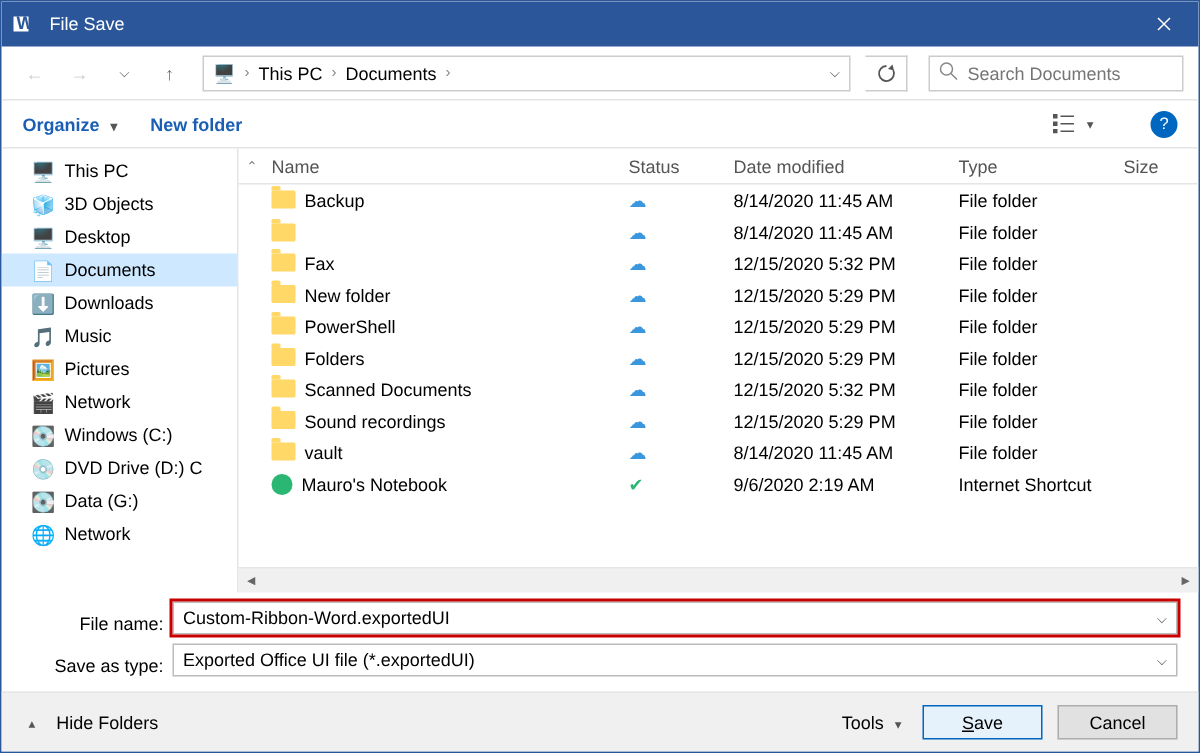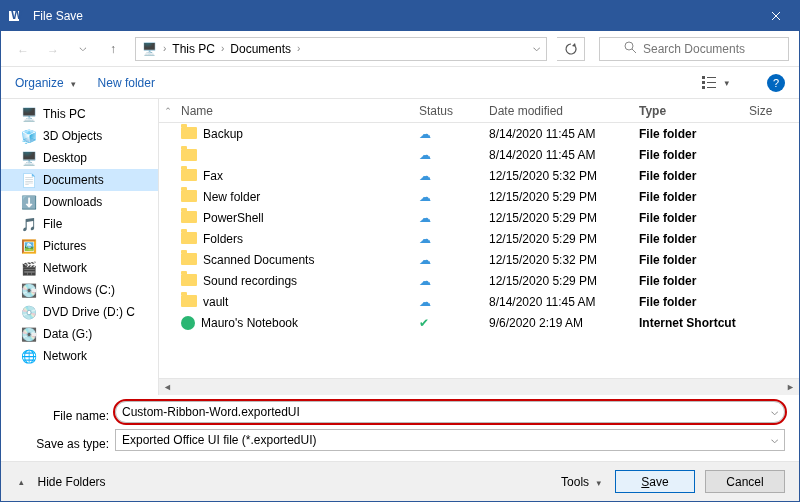--- a/index.html
+++ b/index.html
@@ -11,60 +11,60 @@
 .titlebar .winbtn { width: 46px; height: 30px; display: flex; justify-content: center; align-items: center; }
 
 .navrow { height: 36px; display: flex; align-items: center; padding: 0 10px; gap: 6px; border-bottom: 1px solid #e5e5e5; }
 .navbtn { width: 24px; height: 24px; display: flex; justify-content: center; align-items: center; color: #666; }
 .navbtn.disabled { color: #ccc; }
 .addressbar { flex: 1; height: 24px; border: 1px solid #ccc; display: flex; align-items: center; padding: 0 6px; gap: 6px; margin: 0 4px; }
 .addressbar .crumb { color: #000; }
 .addressbar .sep { color: #888; font-size: 10px; }
 .addressbar .spacer { flex: 1; }
 .refreshbtn { width: 28px; height: 24px; border: 1px solid #ccc; border-left: none; display: flex; justify-content: center; align-items: center; }
-.searchbox { width: 190px; height: 24px; border: 1px solid #ccc; display: flex; align-items: center; padding: 0 24px; gap: 6px; margin-left: 8px; }
+.searchbox { width: 170px; height: 24px; border: 1px solid #ccc; display: flex; align-items: center; padding: 0 6px; gap: 6px; margin-left: 8px; }
 .searchbox input { border: none; outline: none; flex: 1; color: #666; background: transparent; }
 
 .toolrow { height: 32px; display: flex; align-items: center; padding: 0 14px; gap: 18px; border-bottom: 1px solid #e5e5e5; }
-.toolrow .text { color: #1a5fb4; }
+.toolrow .text { color: #1a5fb4; font-weight: bold; }
 .toolrow .flexgrow { flex: 1; }
 .viewbtn { padding: 2px 6px; display: flex; align-items: center; gap: 2px; }
 .helpbtn { width: 18px; height: 18px; border-radius: 50%; background: #0067c0; color: #fff; display: flex; justify-content: center; align-items: center; font-size: 11px; margin-left: 10px; }
 
 .mainarea { flex: 1; display: flex; min-height: 0; }
 .sidebar { width: 158px; border-right: 1px solid #e5e5e5; overflow-y: auto; padding-top: 4px; }
 .sbitem { height: 22px; display: flex; align-items: center; padding-left: 20px; gap: 6px; }
 .sbitem.selected { background: #cde8ff; }
 .sbicon { width: 16px; height: 16px; display: flex; justify-content: center; align-items: center; font-size: 13px; }
 
 .filepane { flex: 1; display: flex; flex-direction: column; min-width: 0; }
 .columns { height: 24px; display: flex; align-items: center; border-bottom: 1px solid #e5e5e5; color: #555; }
 .col-sort { width: 18px; display:flex; justify-content:center; font-size:9px; color:#888;}
 .col-name { flex: 2.2; padding-left: 4px; }
 .col-status { width: 70px; }
 .col-date { width: 150px; }
-.col-type { width: 110px; font-weight: bold; }
+.col-type { width: 110px; }
 .col-size { width: 50px; }
 .filelist { flex: 1; overflow: auto; }
 .filerow { height: 21px; display: flex; align-items: center; }
 .filerow .fname { flex: 2.2; display: flex; gap: 6px; padding-left: 22px; }
 .foldericon { width: 16px; height: 12px; background: #ffd867; border-radius: 1px; position: relative; }
 .foldericon::before { content: ""; position: absolute; top: -3px; left: 0; width: 6px; height: 3px; background: #ffd867; border-radius: 1px 1px 0 0; }
 .linkicon { width: 14px; height: 14px; border-radius: 50%; background: #2ab673; display:inline-block; position:relative;}
 .cloudicon { color: #3a96dd; font-size: 12px; }
 .checkicon { color: #2ab673; font-size: 12px; }
 .scrollbar-h { height: 17px; background:#f0f0f0; display:flex; align-items:center; border-top:1px solid #e5e5e5;}
 .scrollbar-h .arrow{width:17px;height:17px;display:flex;justify-content:center;align-items:center;color:#666;font-size:9px;}
 .scrollbar-h .track{flex:1;height:17px;}
 
 .bottomform { padding: 6px 14px 4px 14px; }
 .formrow { display: flex; align-items: flex-end; margin-bottom: 6px; }
 .formrow label { width: 100px; text-align: right; padding-right: 6px; }
 .formrow .field { flex: 1; height: 22px; border: 1px solid #bbb; display: flex; align-items: center; padding: 0 6px; background: #fff; position: relative; }
-.formrow .field.highlight { outline: 2px solid #c80000; border-radius: 11px; }
+.formrow .field.highlight { outline: 2px solid #c80000; }
 .formrow .field .dd { margin-left: auto; color: #555; font-size: 9px; }
 .buttonrow { height: 40px; display: flex; align-items: center; padding: 0 14px; gap: 10px; background: #f0f0f0; border-top: 1px solid #e5e5e5; }
 .buttonrow .flex { flex: 1; }
 .btn { min-width: 80px; height: 23px; border: 1px solid #adadad; background: #e1e1e1; display: flex; justify-content: center; align-items: center; }
 .btn.primary { border: 1px solid #0067c0; background: #e5f1fb; }
 .triangle { font-size: 9px; color: #555; margin: 0 4px; }
 </style>
 </head>
 <body>
 
@@ -150,21 +150,21 @@
       <div class="sbitem selected">
         <span class="sbicon">📄</span>
         <span>Documents</span>
       </div>
       <div class="sbitem">
         <span class="sbicon">⬇️</span>
         <span>Downloads</span>
       </div>
       <div class="sbitem">
         <span class="sbicon">🎵</span>
-        <span>File</span>
+        <span>Music</span>
       </div>
       <div class="sbitem">
         <span class="sbicon">🖼️</span>
         <span>Pictures</span>
       </div>
       <div class="sbitem">
         <span class="sbicon">🎬</span>
         <span>Network</span>
       </div>
       <div class="sbitem">

